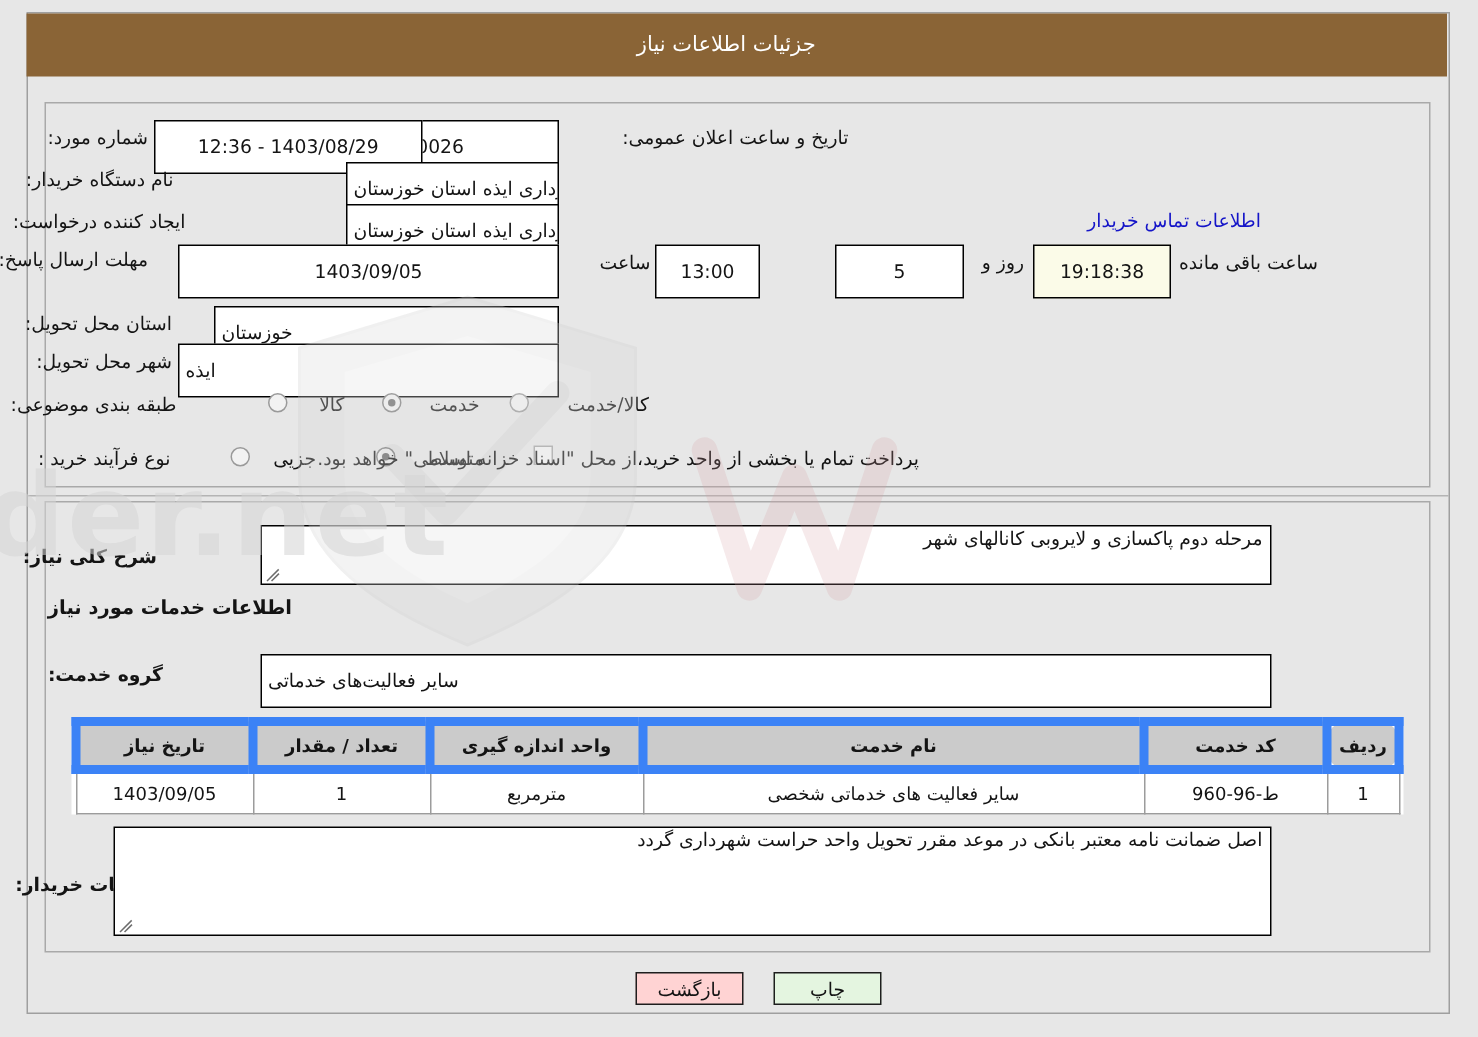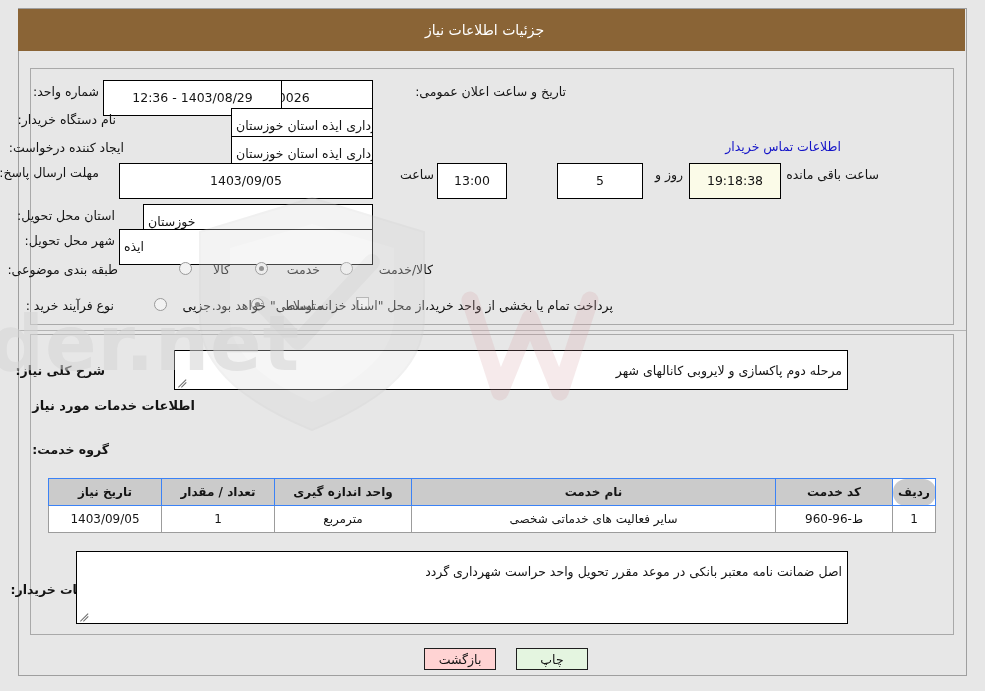--- a/index.html
+++ b/index.html
@@ -150,21 +150,21 @@
   }
 
   
   .ta {
     position: absolute;
     box-sizing: border-box;
     border: 1px solid #000000;
     background: #ffffff;
     font-size: 12.5px;
     color: #141414;
-    padding: 12px 5px 0 5px;
+    padding: 0 5px 0 5px;
     overflow: hidden;
     z-index: 4;
     line-height: 16px;
   }
   .ta .grip {
     position: absolute;
     left: 3px;
     bottom: 1px;
     width: 10px;
     height: 10px;
@@ -183,21 +183,21 @@
     left: 48px;
     top: 478px;
     width: 888px;
     border-collapse: collapse;
     font-size: 12px;
     z-index: 4;
     background: #ffffff;
   }
   .tbl th {
     background: #cbcbcb;
-    border: 1px solid #3b82f6;
+    border: 6px solid #3b82f6;
     font-weight: bold;
     color: #141414;
     height: 26px;
     font-size: 12px;
     padding: 0 4px;
     text-align: center;
   }
   .tbl td {
     border: 1px solid #9c9c9c;
     height: 26px;
@@ -256,21 +256,21 @@
   </svg>
 
   <div class="outer-border"></div>
 
   <div class="titlebar">
     <span class="t">جزئیات اطلاعات نیاز</span>
   </div>
 
   <div class="panel" id="panel-top"></div>
 
-  <div class="lbl" style="right:886px; top:84px;">شماره واحد:</div>
+  <div class="lbl" style="right:886px; top:84px;">شماره مورد:</div>
   <div class="box center" style="right:612px; top:80px; width:254px; height:21px;">1103093276000026</div>
 
   <div class="lbl" style="right:419px; top:84px;">تاریخ و ساعت اعلان عمومی:</div>
   <div class="box center" style="right:703px; left:103px; top:80px; height:21px;">1403/08/29 - 12:36</div>
 
   <div class="lbl" style="right:869px; top:112px;">نام دستگاه خریدار:</div>
   <div class="box right" style="right:612px; left:231px; top:108px; height:21px;">شهرداری ایذه استان خوزستان</div>
 
   <div class="lbl" style="right:861px; top:140px;">ایجاد کننده درخواست:</div>
   <div class="box right" style="right:612px; left:231px; top:136px; height:21px;">برزو فتح اله پور کاربرداز شهرداری ایذه استان خوزستان</div>
@@ -327,20 +327,21 @@
     <span>مرحله دوم پاکسازی و لایروبی کانالهای شهر</span>
     <span class="grip">
       <i style="width:11px; left:0px; top:9px; transform:rotate(-45deg);"></i>
       <i style="width:7px;  left:3px; top:9px; transform:rotate(-45deg);"></i>
     </span>
   </div>
 
   <div class="lbl bold" style="right:790px; top:398px; font-size:13px;">اطلاعات خدمات مورد نیاز</div>
 
   <div class="lbl bold" style="right:876px; top:442px;">گروه خدمت:</div>
+  <div class="box right" style="right:137px; left:174px; top:436px; height:22px;">سایر فعالیت‌های خدماتی</div>
 
   <table class="tbl">
     <thead>
       <tr>
         <th style="width:34px;border-radius:13px;">ردیف</th>
         <th style="width:108px;">کد خدمت</th>
         <th>نام خدمت</th>
         <th style="width:128px;">واحد اندازه گیری</th>
         <th style="width:104px;">تعداد / مقدار</th>
         <th style="width:104px;">تاریخ نیاز</th>

